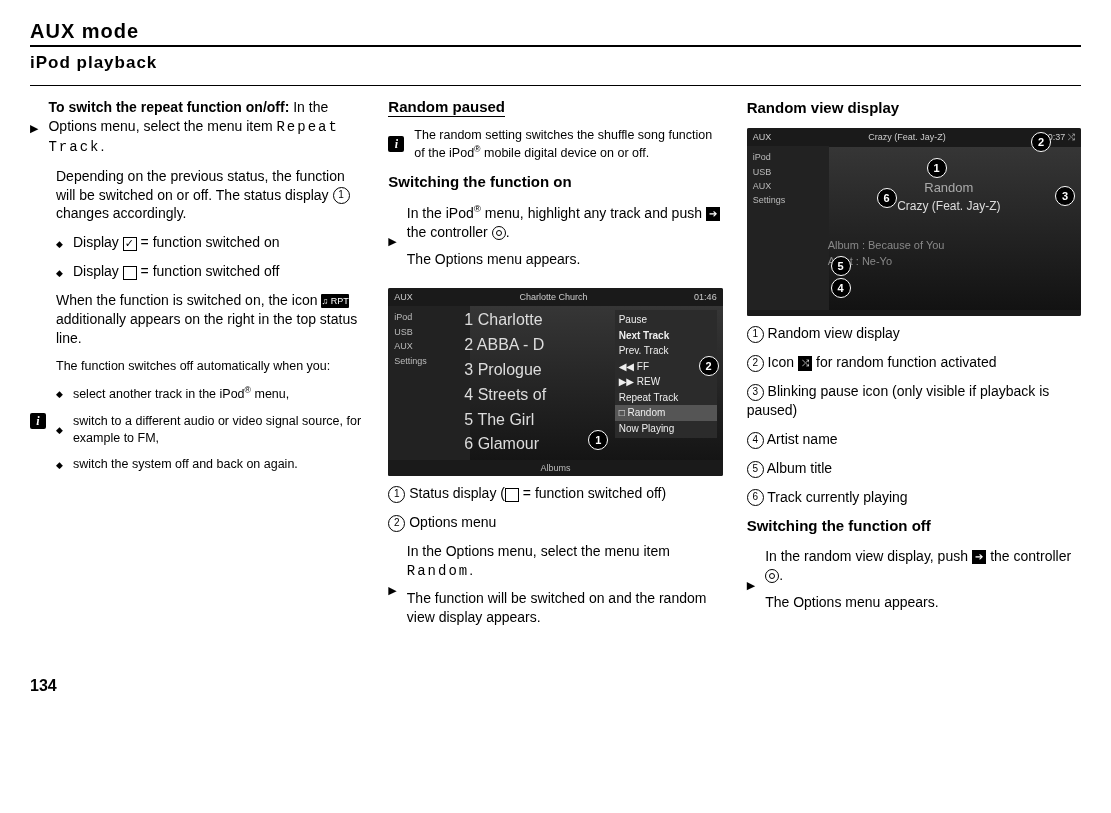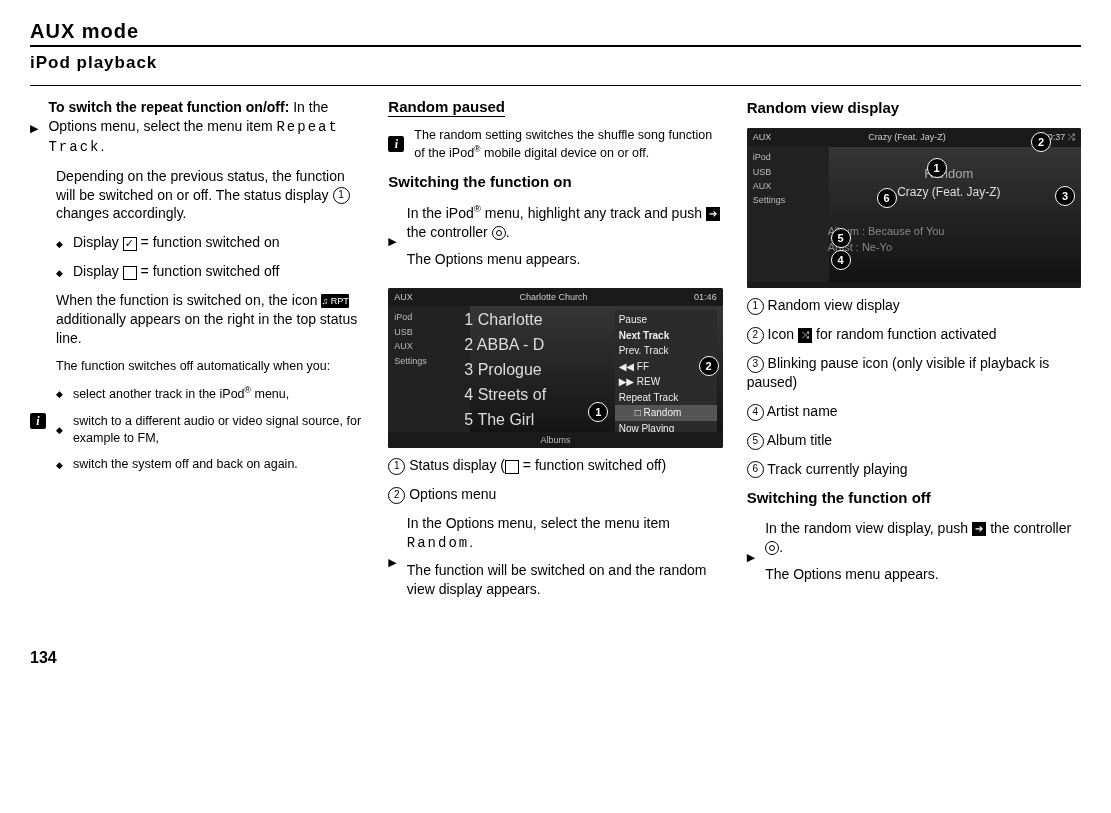--- a/index.html
+++ b/index.html
@@ -161,21 +161,21 @@
     background: #000;
     color: #fff;
     font-size: 9px;
     padding: 1px 4px;
     vertical-align: middle;
     letter-spacing: -1px;
   }
   
   .shot {
     background: linear-gradient(#3a3a3a,#111);
-    height: 160px;
+    height: 188px;
     border-radius: 2px;
     margin: 6px 0 8px 0;
     position: relative;
     color: #bbb;
     font-size: 10px;
     overflow: hidden;
   }
   .shot .topbar {
     display:flex; justify-content:space-between;
     padding:4px 6px; font-size:9px; color:#ccc;
@@ -201,21 +201,21 @@
   }
   .shot1 .list {
     position:absolute; left:76px; top:20px; right:100px;
     font-size:16px; line-height:1.55; color:#ddd;
   }
   .shot1 .menu {
     position:absolute; right:6px; top:22px; width:94px;
     background:#2b2b2b; font-size:10px; line-height:1.55;
     padding:2px 4px; color:#eee;
   }
-  .shot1 .menu .hl { background:#555; margin:0 -4px; padding:0 20px; }
+  .shot1 .menu .hl { background:#555; margin:0 -4px; padding:0 4px; }
   .shot2 .area {
     position:absolute; left:76px; top:18px; right:6px; bottom:16px;
     display:flex; flex-direction:column; align-items:center;
     justify-content:center; gap:4px; color:#888; font-size:11px;
   }
   .shot2 .line { width:100%; padding-left:10px; }
   .page-num {
     font-weight: bold;
     font-size: 16px;
     margin-top: 30px;

